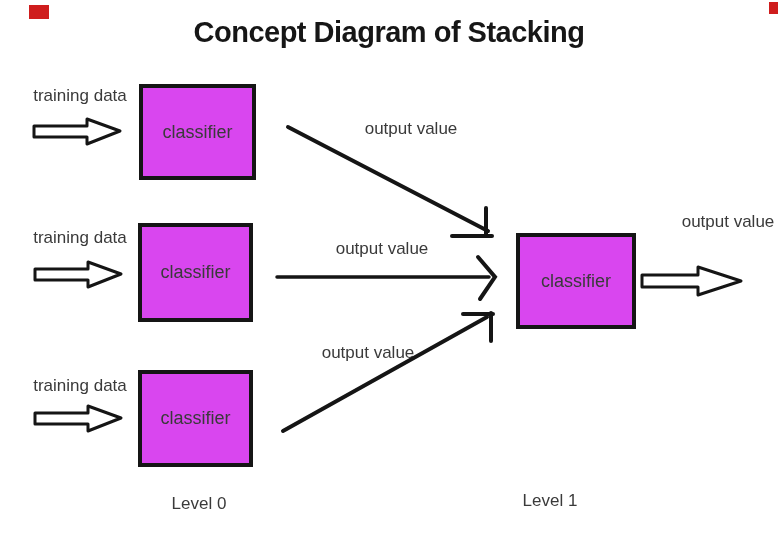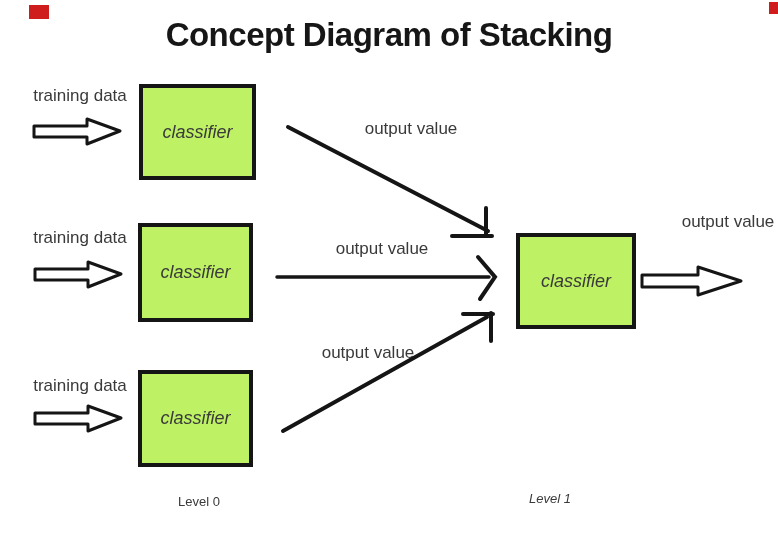--- a/index.html
+++ b/index.html
@@ -3,37 +3,36 @@
 <meta charset="utf-8">
 <style>
   html,body{margin:0;padding:0;background:#f3f3f3;}
   .stage{
     position:relative;width:778px;height:538px;background:#ffffff;
     font-family:"Liberation Sans","DejaVu Sans",sans-serif;
     overflow:hidden;margin:0 auto;
   }
   .title{
     position:absolute;left:0;top:16px;width:778px;margin:0;
-    text-align:center;font-size:33px;font-weight:bold;color:#161616;
+    text-align:center;font-size:29px;font-weight:bold;color:#161616;
     letter-spacing:-0.5px;
   }
   .lbl{
     position:absolute;font-size:17px;color:#3a3a3a;text-align:center;
     white-space:nowrap;line-height:20px;padding-left:20px;
   }
   .box{
-    position:absolute;border:4px solid #151515;background:#bef264;
+    position:absolute;border:4px solid #151515;background:#d946ef;
     display:flex;align-items:center;justify-content:center;
     box-sizing:border-box;
-    font-style:italic;
   }
   .box span{font-size:18px;color:#3a3a3a;}
   .arrows{position:absolute;left:0;top:0;width:778px;height:538px;}
   .caption{
-    position:absolute;font-size:13px;color:#3a3a3a;text-align:center;
+    position:absolute;font-size:17px;color:#3a3a3a;text-align:center;
     white-space:nowrap;
   }
   .corner-mark{position:absolute;}
   .corner-mark.tl{left:29px;top:5px;width:20px;height:14px;}
   .corner-mark.tr{left:769px;top:2px;width:9px;height:12px;}
 </style>
 </head>
 <body>
 
 <div class="stage">
@@ -60,21 +59,21 @@
   <div class="box" style="left:516px;top:233px;width:120px;height:96px;">
     <span>classifier</span>
   </div>
 
   <div class="lbl" style="left:331px;top:119px;width:120px;">output value</div>
   <div class="lbl" style="left:302px;top:239px;width:120px;">output value</div>
   <div class="lbl" style="left:288px;top:343px;width:120px;">output value</div>
   <div class="lbl" style="left:648px;top:212px;width:120px;">output value</div>
 
   <div class="caption" style="left:159px;top:494px;width:80px;">Level 0</div>
-  <div class="caption" style="left:510px;top:491px;width:80px;font-style:italic;">Level 1</div>
+  <div class="caption" style="left:510px;top:491px;width:80px;">Level 1</div>
 
   <svg class="arrows" viewBox="0 0 778 538">
 
     <g fill="#ffffff" stroke="#151515" stroke-width="3" stroke-linejoin="round">
       <path d="M 34 126 L 87 126 L 87 119 L 120 131 L 87 144 L 87 137 L 34 137 Z"></path>
       <path d="M 35 269 L 88 269 L 88 262 L 121 274 L 88 287 L 88 280 L 35 280 Z"></path>
       <path d="M 35 413 L 88 413 L 88 406 L 121 418 L 88 431 L 88 424 L 35 424 Z"></path>
       <path d="M 642 275 L 698 275 L 698 267 L 741 281 L 698 295 L 698 287 L 642 287 Z"></path>
     </g>
 

